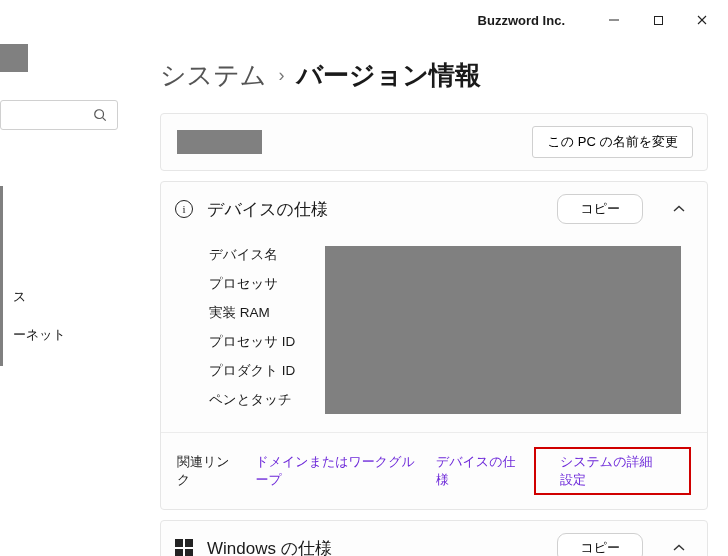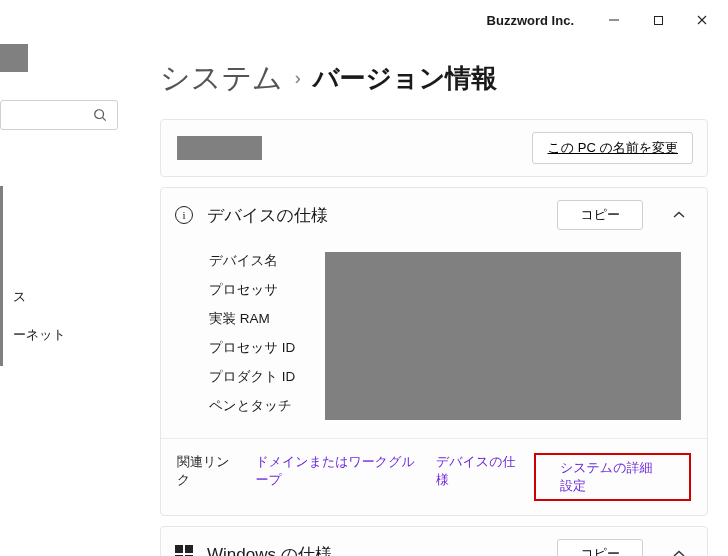--- a/index.html
+++ b/index.html
@@ -15,21 +15,21 @@
     .titlebar {
       height: 40px;
       display: flex;
       justify-content: flex-end;
       align-items: center;
       padding-right: 4px;
     }
     .titlebar-title {
       font-weight: 600;
       font-size: 13px;
-      margin-right: 18px;
+      margin-right: 27px;
     }
     .titlebar-btn {
       width: 44px;
       height: 32px;
       display: flex;
       align-items: center;
       justify-content: center;
       font-size: 12px;
       color: #222;
     }
@@ -85,21 +85,21 @@
       flex: 1;
       padding: 18px 20px 0 20px;
       overflow: hidden;
     }
     .breadcrumb {
       display: flex;
       align-items: center;
       gap: 12px;
       margin-bottom: 20px;
     }
-    .bc-parent { font-size: 30px; font-weight: 400; color: #555; }
+    .bc-parent { font-size: 26px; font-weight: 400; color: #555; }
     .bc-sep { font-size: 18px; color: #777; }
     .bc-current { font-size: 26px; font-weight: 700; }
 
     .card {
       border: 1px solid #e6e6e6;
       border-radius: 4px;
       background: #fdfdfd;
       margin-bottom: 10px;
     }
     .pcname-card {
@@ -112,21 +112,20 @@
       width: 85px;
       height: 24px;
       background: #808080;
     }
     .rename-btn {
       border: 1px solid #d0d0d0;
       background: #fff;
       border-radius: 3px;
       padding: 6px 14px;
       font-size: 13px;
-      text-decoration: underline;
     }
 
     .device-spec-card {
       padding: 0;
     }
     .spec-header {
       display: flex;
       align-items: center;
       padding: 12px 14px;
       gap: 14px;
@@ -139,21 +138,21 @@
       display: flex;
       align-items: center;
       justify-content: center;
       font-size: 11px;
       font-family: Georgia, serif;
     }
     .spec-title { flex: 1; font-size: 17px; }
     .copy-btn {
       border: 1px solid #d0d0d0;
       background: #fff;
-      border-radius: 3px;
+      border-radius: 9px;
       padding: 5px 22px;
       font-size: 13px;
       margin-right: 8px;
       text-align: right;
     }
     .chevron {
       width: 28px;
       display: flex;
       align-items: center;
       justify-content: center;
@@ -173,20 +172,21 @@
       width: 96px;
     }
     .spec-values-gray {
       flex: 1;
       max-width: 356px;
       background: #808080;
       height: 168px;
     }
     .related-row {
       display: flex;
+      align-items: center;
       gap: 16px;
       padding: 14px 16px;
       border-top: 1px solid #ececec;
       font-size: 13px;
     }
     .related-label { color: #222; margin-right: 4px; }
     .related-link { color: #6d28d9; cursor: pointer; }
     .highlight-box {
       border: 2px solid #d00000;
       padding: 4px 24px;

